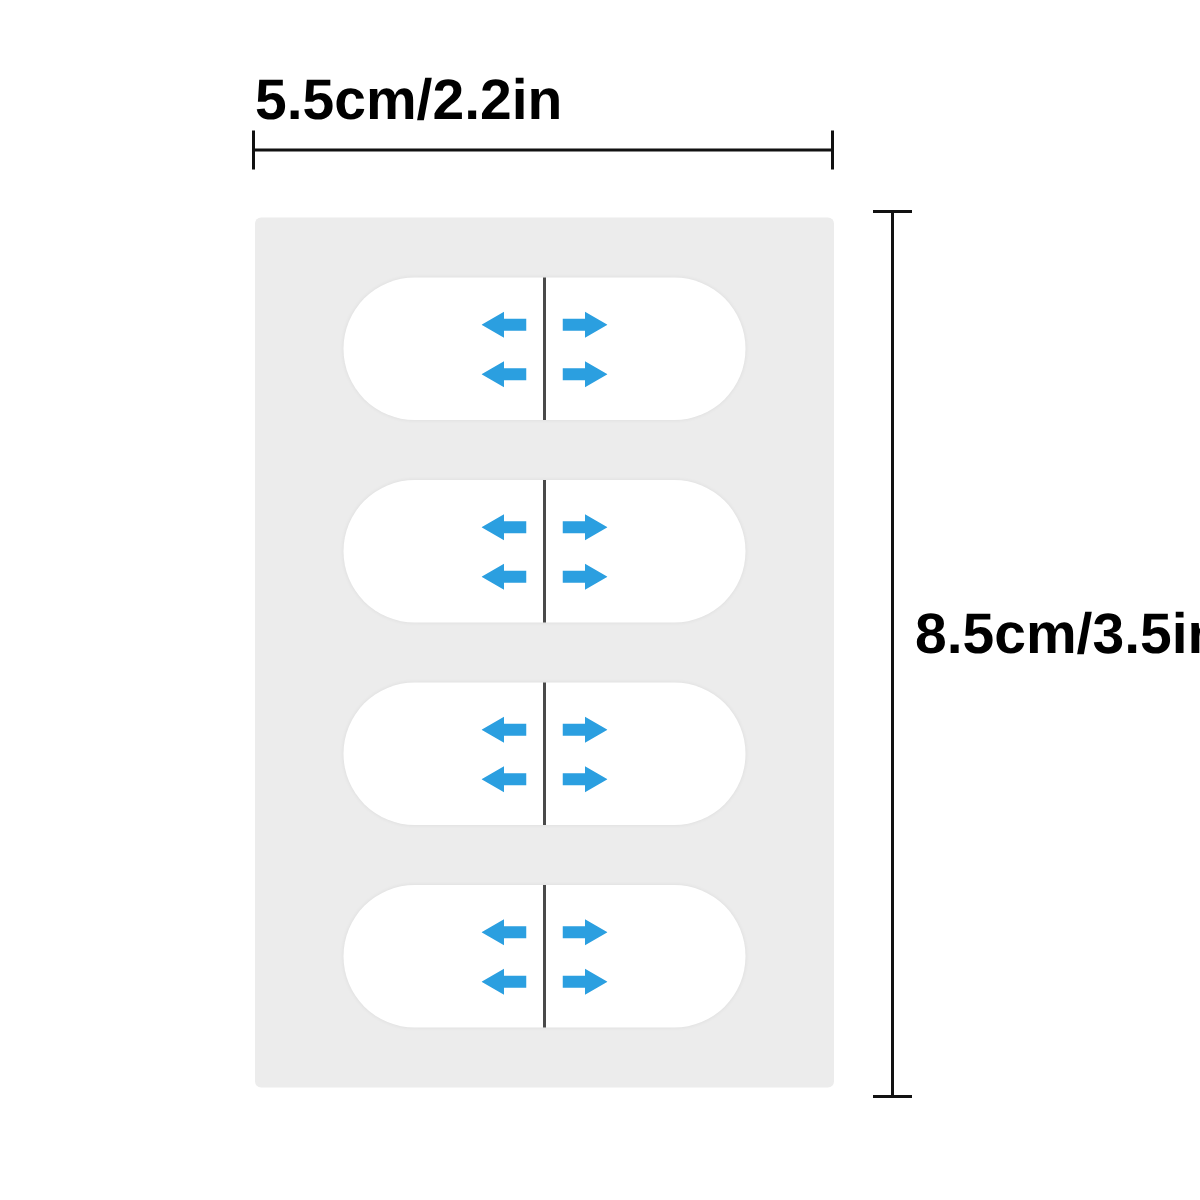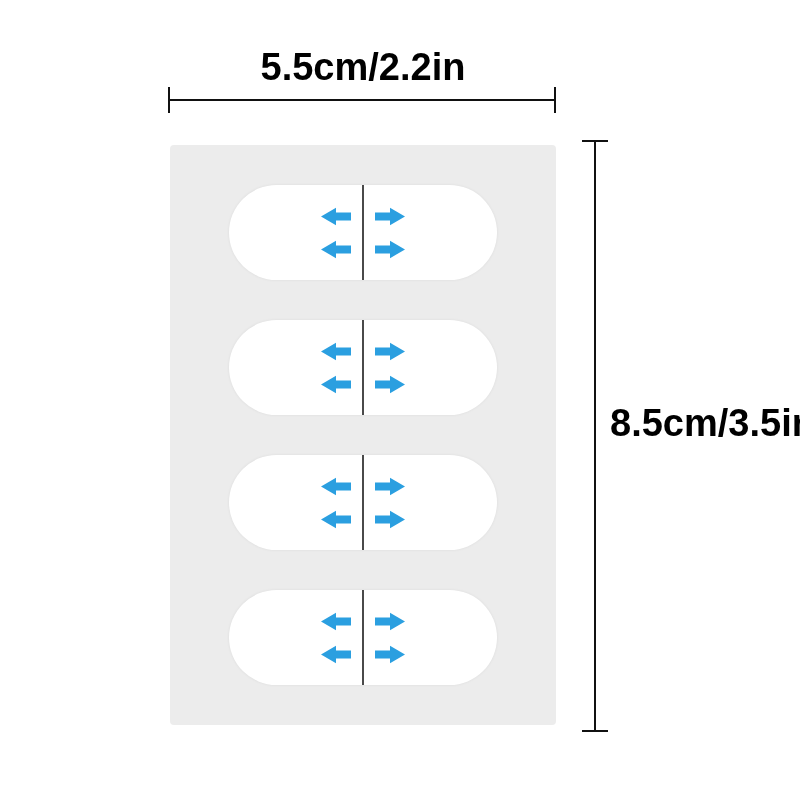--- a/index.html
+++ b/index.html
@@ -12,21 +12,21 @@
     font-family: "Liberation Sans", sans-serif;
   }
 
   .dim-label {
     position: absolute;
     font-weight: 700;
     font-size: 38px;
     color: #000000;
     white-space: nowrap;
   }
-  #width-label { left: 170px; top: 46px; width: 386px; text-align: center; }
+  #width-label { left: 170px; top: 46px; width: 386px; text-align: left; }
   #height-label { left: 610px; top: 402px; }
 
   
   .h-line {
     position: absolute;
     left: 168px; top: 99px;
     width: 388px; height: 2px;
     background: var(--line, #111111);
   }
   .h-line .tick {

